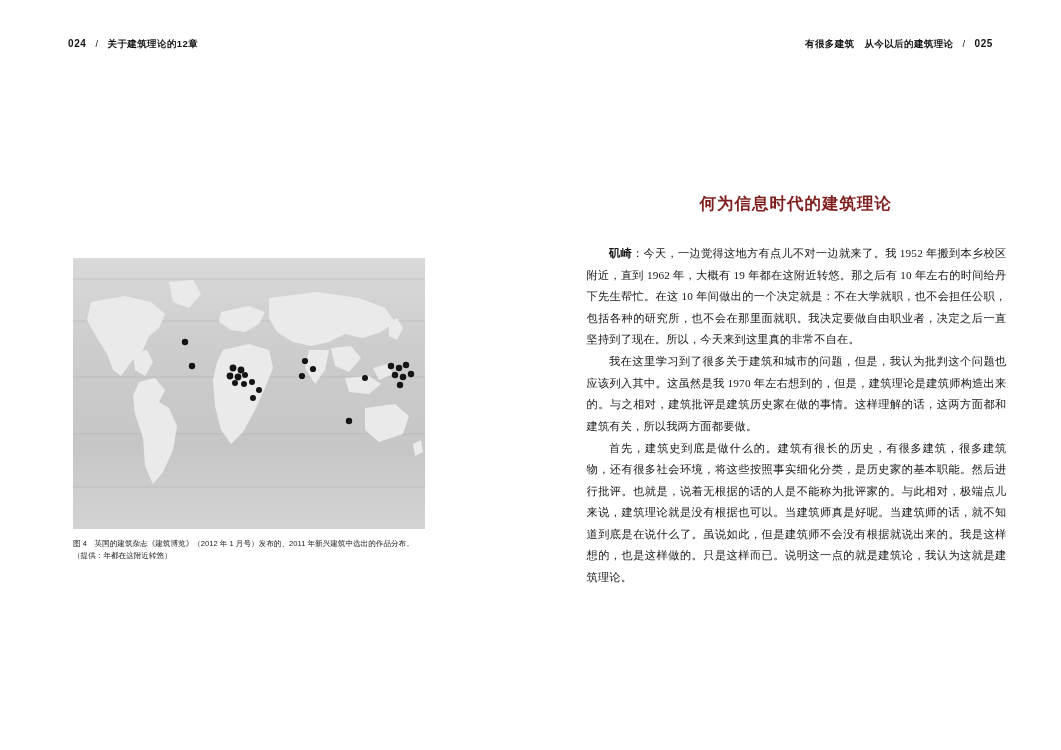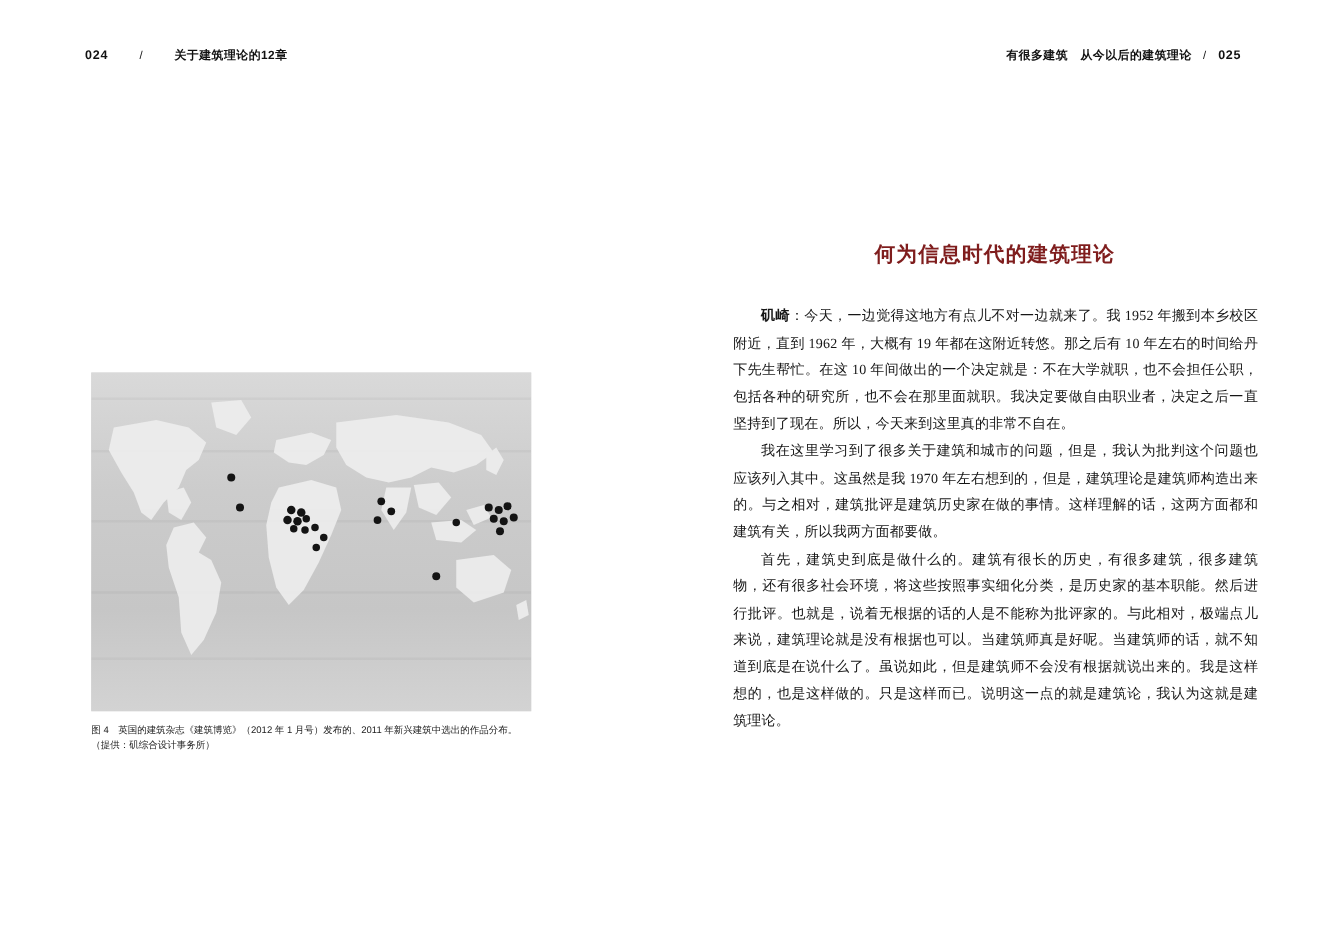--- a/index.html
+++ b/index.html
@@ -36,21 +36,21 @@
     font-size: 9.5px;
     letter-spacing: 0.5px;
     color: #111;
     white-space: nowrap;
     font-family: "Liberation Sans", "DejaVu Sans", sans-serif;
   }
   .runhead-left {
     left: 68px;
     display: flex;
     align-items: baseline;
-    gap: 25px;
+    gap: 9px;
   }
   .runhead-right {
     right: 68px;
     display: flex;
     align-items: baseline;
     gap: 9px;
   }
   .folio {
     font-weight: 700;
     font-size: 10px;
@@ -70,21 +70,20 @@
     font-size: 9.5px;
     letter-spacing: 0.4px;
   }
 
   
   .figure-block {
     position: absolute;
     left: 73px;
     top: 258px;
     width: 325px;
-    margin-top: 40px;
   }
   .figure-image {
     width: 352px;
     height: 271px;
     position: relative;
     overflow: hidden;
     background: #e9e9e9;
     background-image:
       linear-gradient(180deg, #d8d8d8 0%, #cfcfcf 18%, #d4d4d4 42%, #c9c9c9 70%, #d2d2d2 100%);
   }
@@ -223,21 +222,21 @@
             <circle cx="327" cy="127" r="3.2"></circle>
             <circle cx="292" cy="120" r="3.0"></circle>
             <circle cx="276" cy="163" r="3.2"></circle>
             <circle cx="119" cy="108" r="3.2"></circle>
             <circle cx="112" cy="84" r="3.2"></circle>
           </g>
         </svg>
       </div>
       <div class="figure-caption">
         <span class="cap-line">图 4　英国的建筑杂志《建筑博览》（2012 年 1 月号）发布的、2011 年新兴建筑中选出的作品分布。</span>
-        <span class="cap-line">（提供：矶综合设计事务所）</span>
+        <span class="cap-line">（提供：年都在这附近转悠）</span>
       </div>
     </div>
 
   </div>
 
   <div class="page page-right">
 
     <div class="runhead runhead-right">
       <span class="runhead-part">有很多建筑　从今以后的建筑理论</span>
       <span class="slash">/</span>

